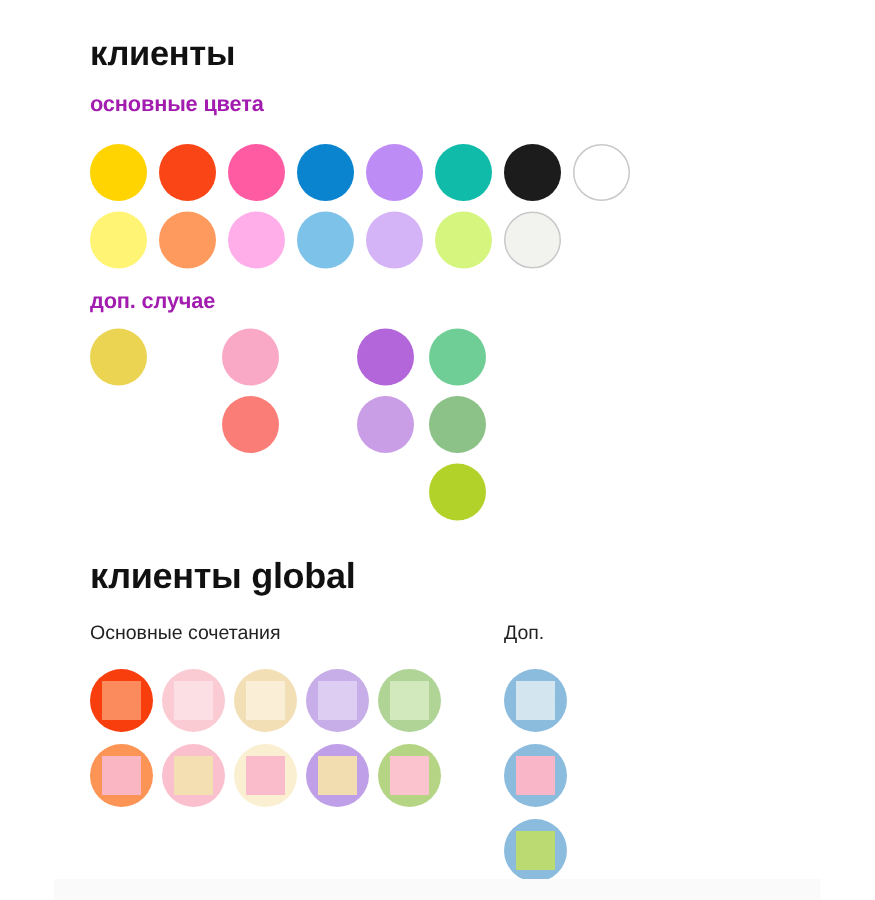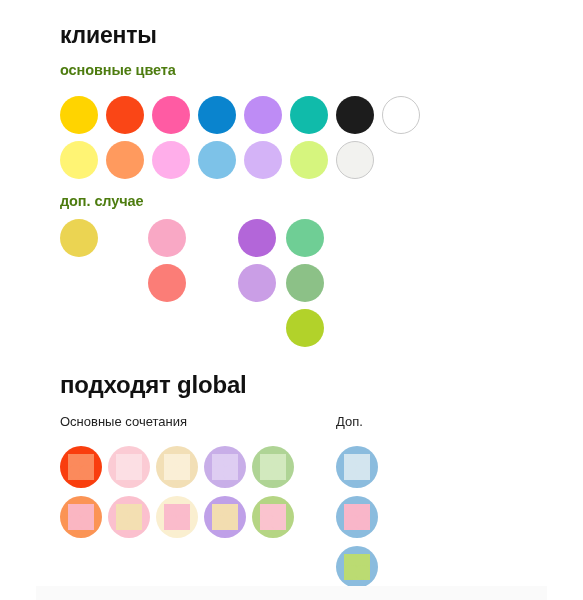--- a/index.html
+++ b/index.html
@@ -24,21 +24,21 @@
     font-weight: 700;
     letter-spacing: -0.2px;
     color: #111111;
     white-space: nowrap;
   }
   .h2 {
     position: absolute;
     font-size: 14.5px;
     font-weight: 700;
     letter-spacing: -0.1px;
-    color: #4d7c0f;
+    color: #a21caf;
     white-space: nowrap;
   }
   .h3 {
     position: absolute;
     font-size: 13px;
     font-weight: 400;
     color: #222222;
     white-space: nowrap;
   }
 
@@ -156,21 +156,21 @@
       <div class="swatch" style="left: 148px; top: 219px; background: rgb(249, 168, 197);"></div>
       <div class="swatch" style="left: 148px; top: 264px; background: rgb(251, 125, 119);"></div>
       <div class="swatch" style="left: 238px; top: 219px; background: rgb(179, 102, 217);"></div>
       <div class="swatch" style="left: 238px; top: 264px; background: rgb(202, 158, 230);"></div>
       <div class="swatch" style="left: 286px; top: 219px; background: rgb(111, 206, 149);"></div>
       <div class="swatch" style="left: 286px; top: 264px; background: rgb(140, 193, 135);"></div>
       <div class="swatch" style="left: 286px; top: 309px; background: rgb(178, 210, 42);"></div>
     </div>
 
 
-  <div class="h1" id="title-clients-global">подходят global</div>
+  <div class="h1" id="title-clients-global">клиенты global</div>
 
   <div class="h3" id="label-main-combos">Основные сочетания</div>
 
   <div class="h3" id="label-extra-combos">Доп.</div>
 
   <div id="main-combos-grid">
       <div class="combo" style="left: 60px; top: 446px; background: rgb(249, 62, 14);">
         <div class="clover" style="background: rgb(251, 138, 92);">
           <span style="background: rgb(251, 138, 92);"></span>
           <span style="background: rgb(251, 138, 92);"></span>

